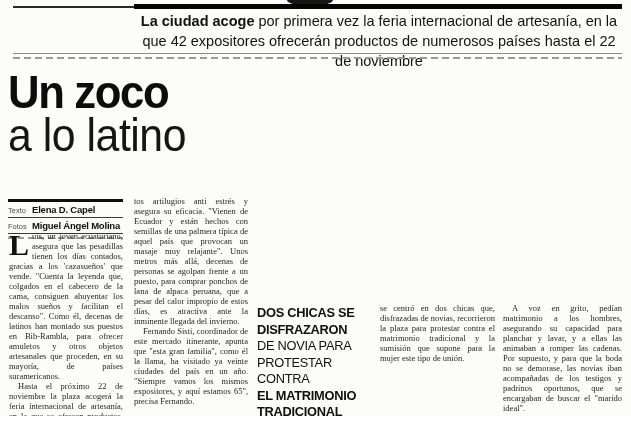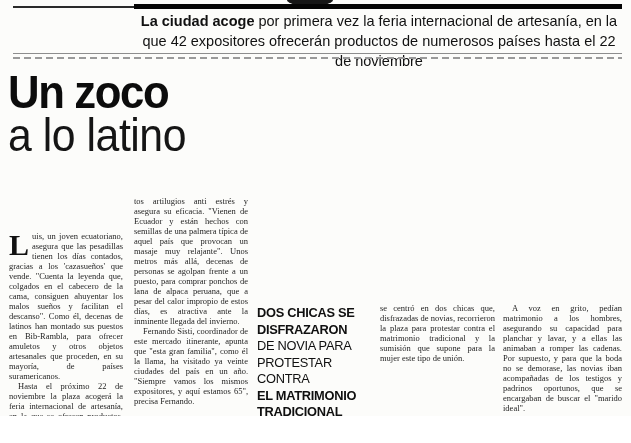--- a/index.html
+++ b/index.html
@@ -61,20 +61,32 @@
   <div class="kicker-rule-thick"></div>
   <div class="kicker-text"><span class="kicker-lead">La ciudad acoge</span><span> por primera vez la feria internacional de artesanía, en la que 42 expositores ofrecerán productos de numerosos países hasta el 22 de noviembre</span></div>
   <div class="kicker-underline-1"></div>
   <div class="kicker-underline-2"></div>
 
   <div class="headline">
     <div class="headline-1">Un zoco</div>
     <div class="headline-2">a lo latino</div>
   </div>
 
+  <div class="byline">
+    <div class="byline-rule-top"></div>
+    <div class="byline-row">
+      <span class="byline-label">Texto</span>
+      <span class="byline-name">Elena D. Capel</span>
+    </div>
+    <div class="byline-row">
+      <span class="byline-label">Fotos</span>
+      <span class="byline-name">Miguel Ángel Molina</span>
+    </div>
+    <div class="byline-underline"></div>
+  </div>
 
   <div class="col" id="col1">
     <p><span class="dropcap">L</span><span>uis, un joven ecuatoriano, asegura que las pesadillas tienen los días contados, gracias a los 'cazasueños' que vende. "Cuenta la leyenda que, colgados en el cabecero de la cama, consiguen ahuyentar los malos sueños y facilitan el descanso". Como él, decenas de latinos han montado sus puestos en Bib-Rambla, para ofrecer amuletos y otros objetos artesanales que proceden, en su mayoría, de países suramericanos.</span></p>
     <p class="indent">Hasta el próximo 22 de noviembre la plaza acogerá la feria internacional de artesanía, en la que se ofrecen productos, en ocasiones únicos y particulares. Es el caso de los 'masajeadores' de cabeza y espalda que vende Viviana, una joven chilena que explica el origen de es-</p>
   </div>
 
   <div class="col" id="col2">
     <p>tos artilugios anti estrés y asegura su eficacia. "Vienen de Ecuador y están hechos con semillas de una palmera típica de aquel país que provocan un masaje muy relajante". Unos metros más allá, decenas de personas se agolpan frente a un puesto, para comprar ponchos de lana de alpaca peruana, que a pesar del calor impropio de estos días, es atractiva ante la inminente llegada del invierno.</p>
     <p class="indent">Fernando Sisti, coordinador de este mercado itinerante, apunta que "esta gran familia", como él la llama, ha visitado ya veinte ciudades del país en un año. "Siempre vamos los mismos expositores, y aquí estamos 65", precisa Fernando.</p>
     <p class="gap"><span class="runin-bold">PERO LAS PROTAGONISTAS</span><span> del mercadillo, ayer por la mañana, no fueron ni las velas olorosas ni las mesas de taracea. Toda la atención</span></p>

